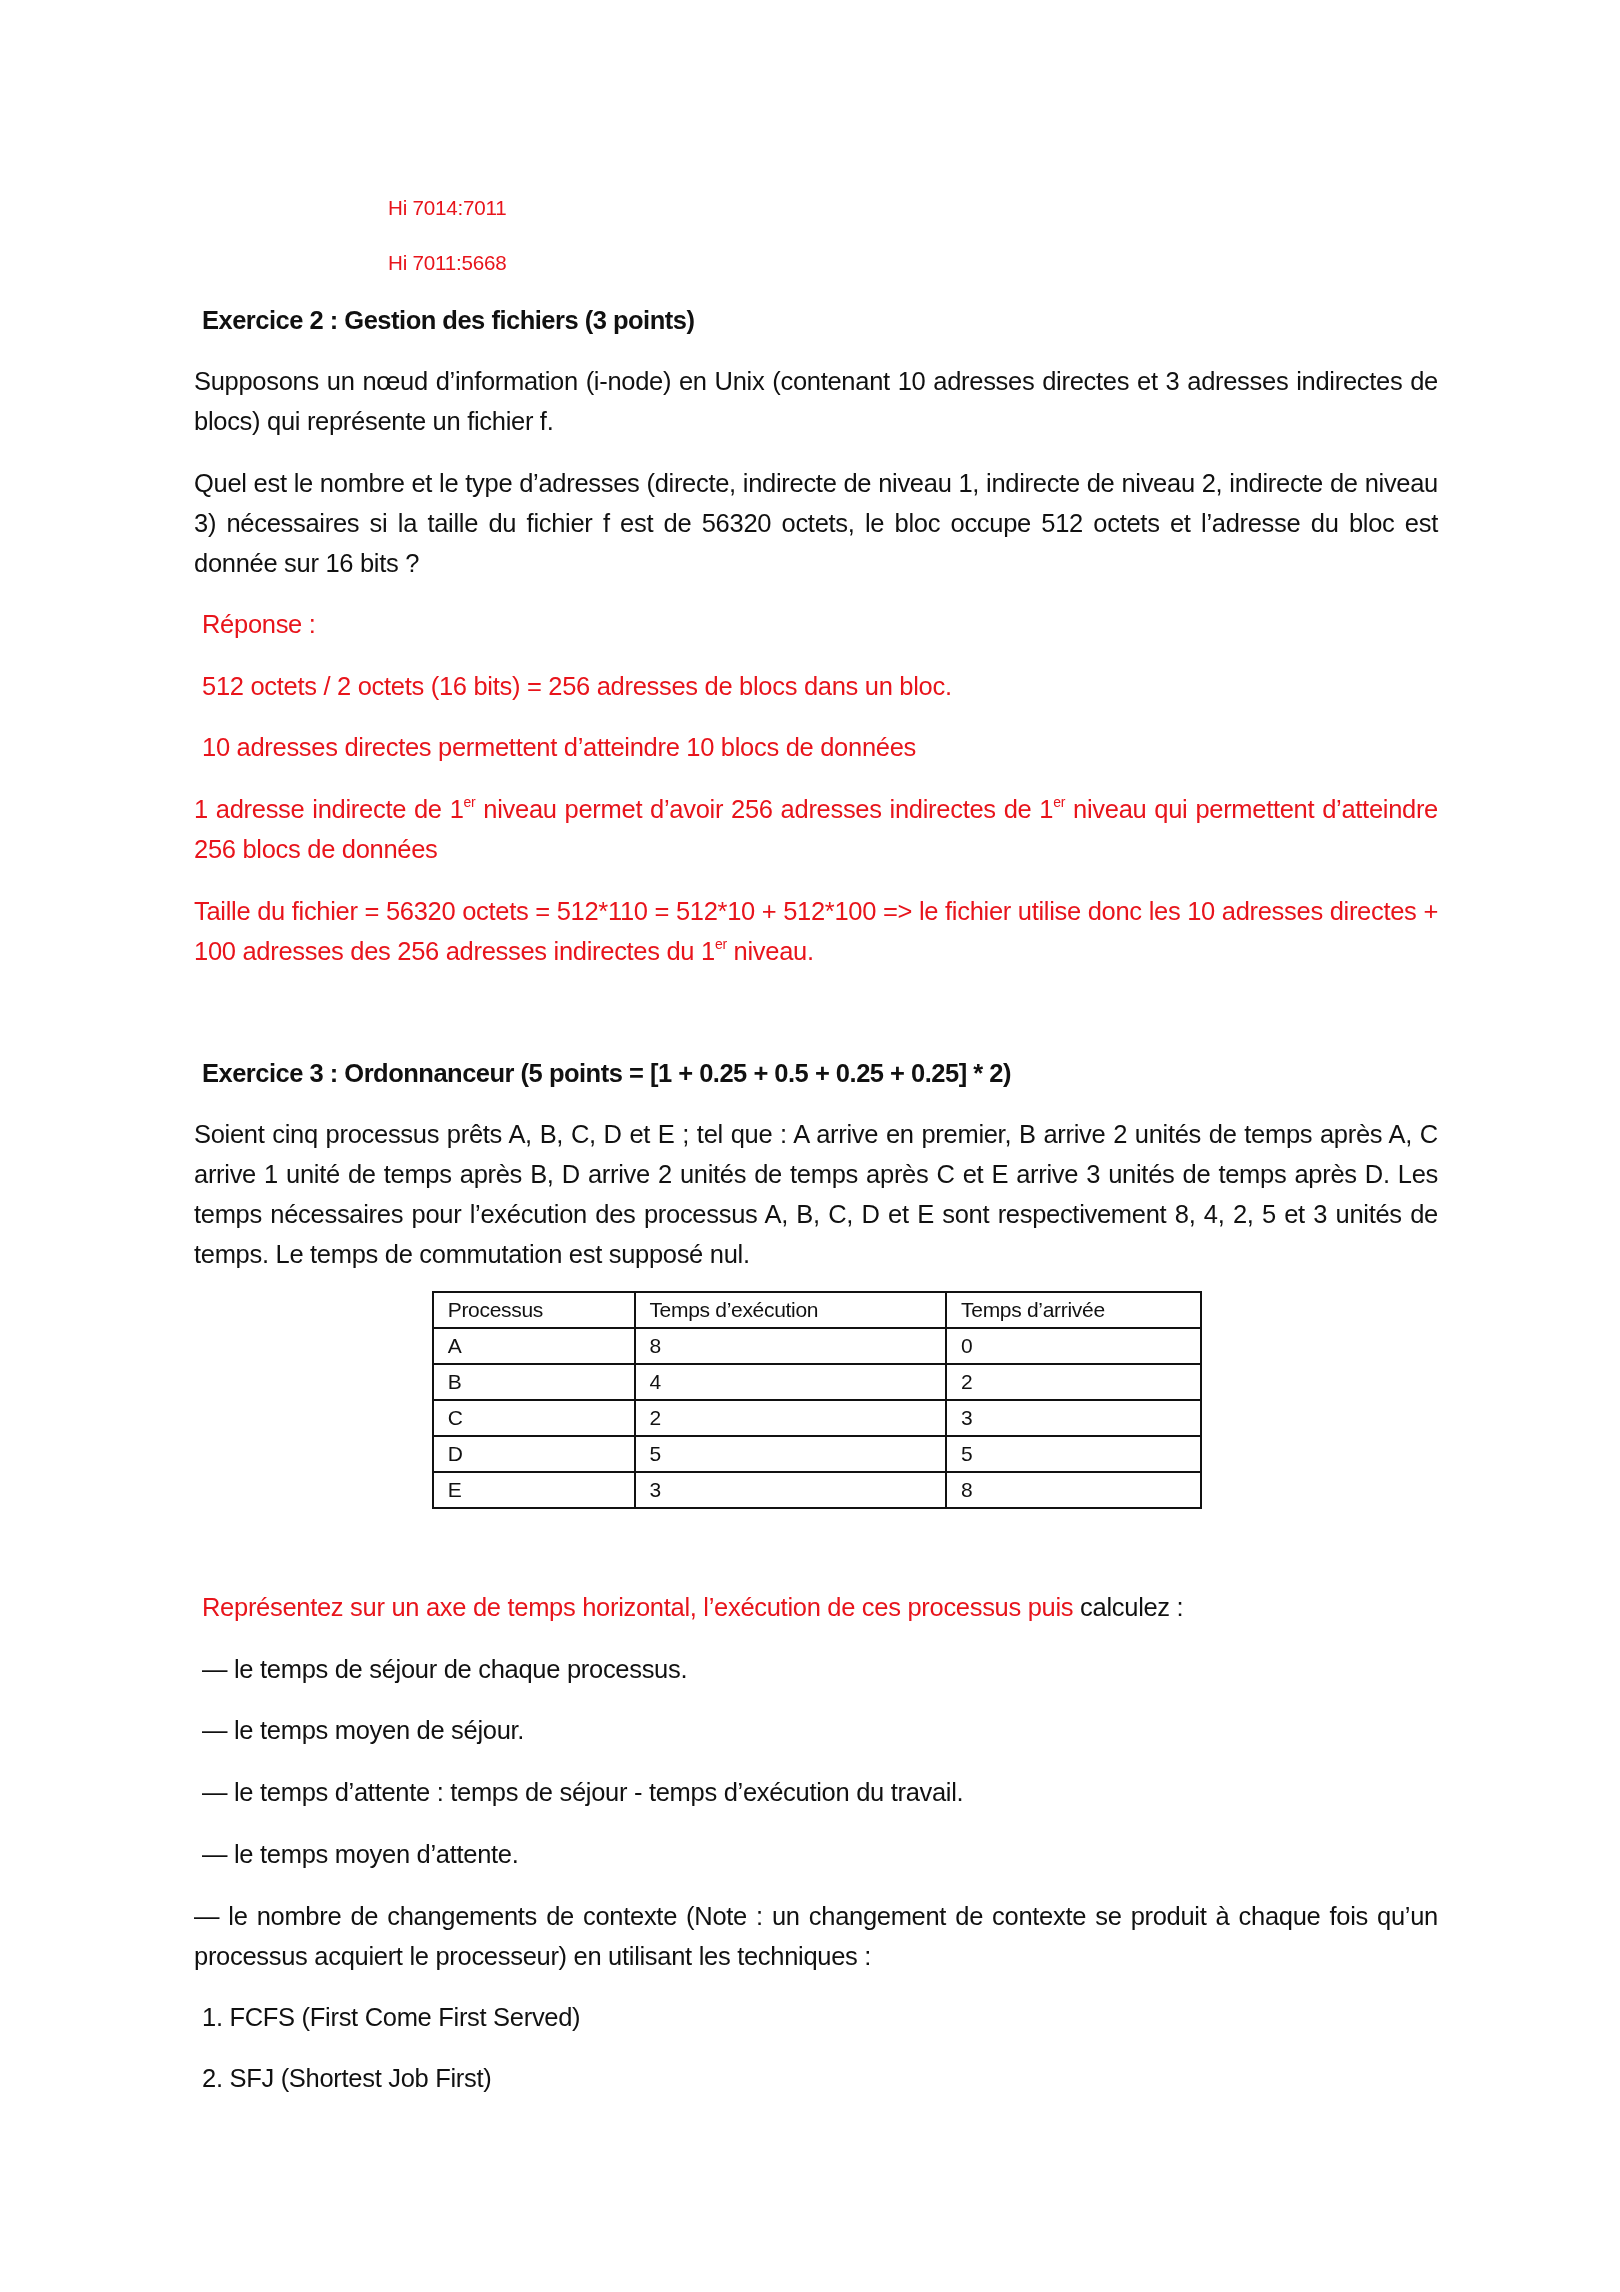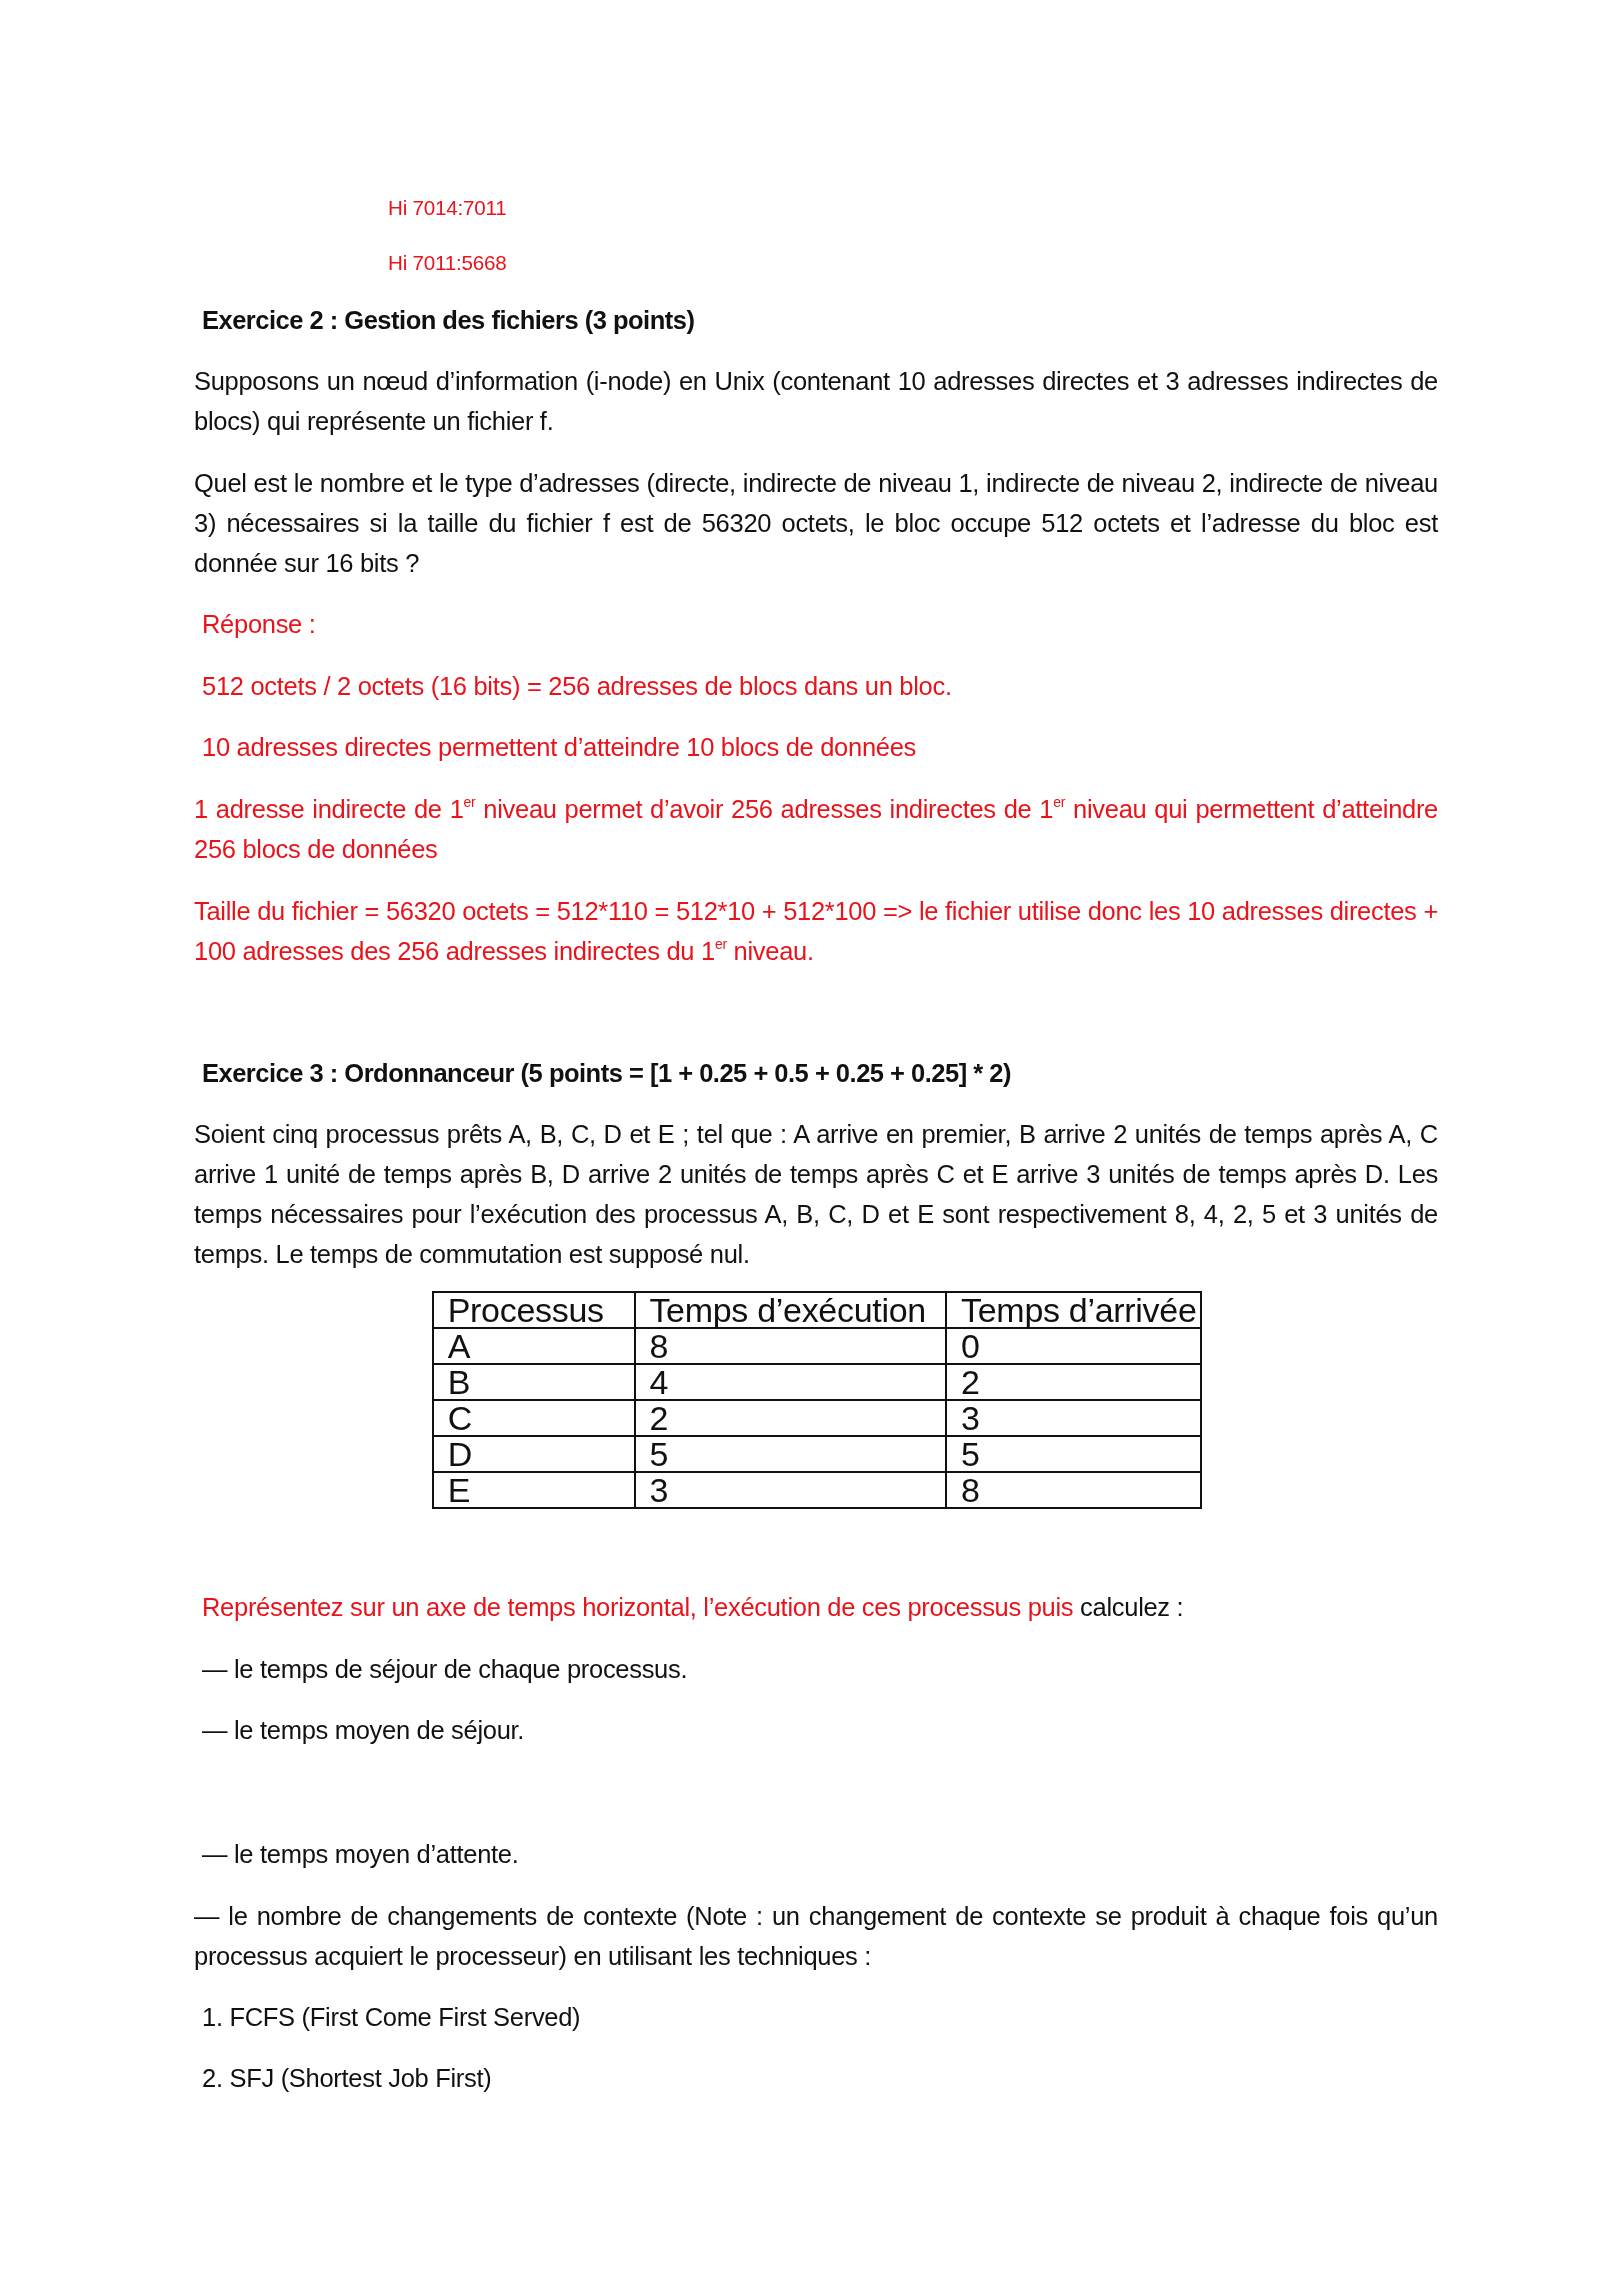--- a/index.html
+++ b/index.html
@@ -19,21 +19,21 @@
   .para {
     position: absolute; left: 194px; width: 1244px;
     font-size: 25.5px; line-height: 40px; text-align: justify;
     letter-spacing: -0.3px;
   }
   .hi { position: absolute; left: 388px; font-size: 20.6px; line-height: 29px; letter-spacing: -0.2px; }
   .heading { font-weight: bold; letter-spacing: -0.5px; }
   sup { font-size: 14px; line-height: 0; position: relative; top: -2px; vertical-align: super; }
   table.proc {
     position: absolute; left: 432px; top: 1291px;
-    border-collapse: collapse; font-size: 34px; letter-spacing: -0.3px;
+    border-collapse: collapse; font-size: 21px; letter-spacing: -0.3px;
   }
   table.proc td {
     border: 2px solid #111; height: 34px; padding: 0 0 0 13.7px;
     line-height: 34px; vertical-align: middle;
   }
   table.proc td.c1 { width: 186px; }
   table.proc td.c2 { width: 296px; }
   table.proc td.c3 { width: 239px; }
   table.proc tr.thick td { border-top-width: 2.9px; }
 </style>
@@ -97,20 +97,21 @@
       <td>3</td>
       <td>8</td>
     </tr>
   </tbody>
     </table>
 
   <div class="line" style="top:1588px;"><span class="red">Représentez sur un axe de temps horizontal, l’exécution de ces processus puis</span><span class="blk"> calculez :</span></div>
 
   <div class="line" style="top:1711px;">— le temps moyen de séjour.</div>
   <div class="line" style="top:1650px;">— le temps de séjour de chaque processus.</div>
+  <div class="line" style="top:1773px;">— le temps d’attente : temps de séjour - temps d’exécution du travail.</div>
   <div class="line" style="top:1835px;">— le temps moyen d’attente.</div>
   <div class="para" style="top:1896px;">— le nombre de changements de contexte (Note : un changement de contexte se produit à chaque fois qu’un processus acquiert le processeur) en utilisant les techniques :</div>
 
   <div class="line" style="top:1998px;">1. FCFS (First Come First Served)</div>
   <div class="line" style="top:2059px;">2. SFJ (Shortest Job First)</div>
 
 </div>
 
 
 </body></html>

